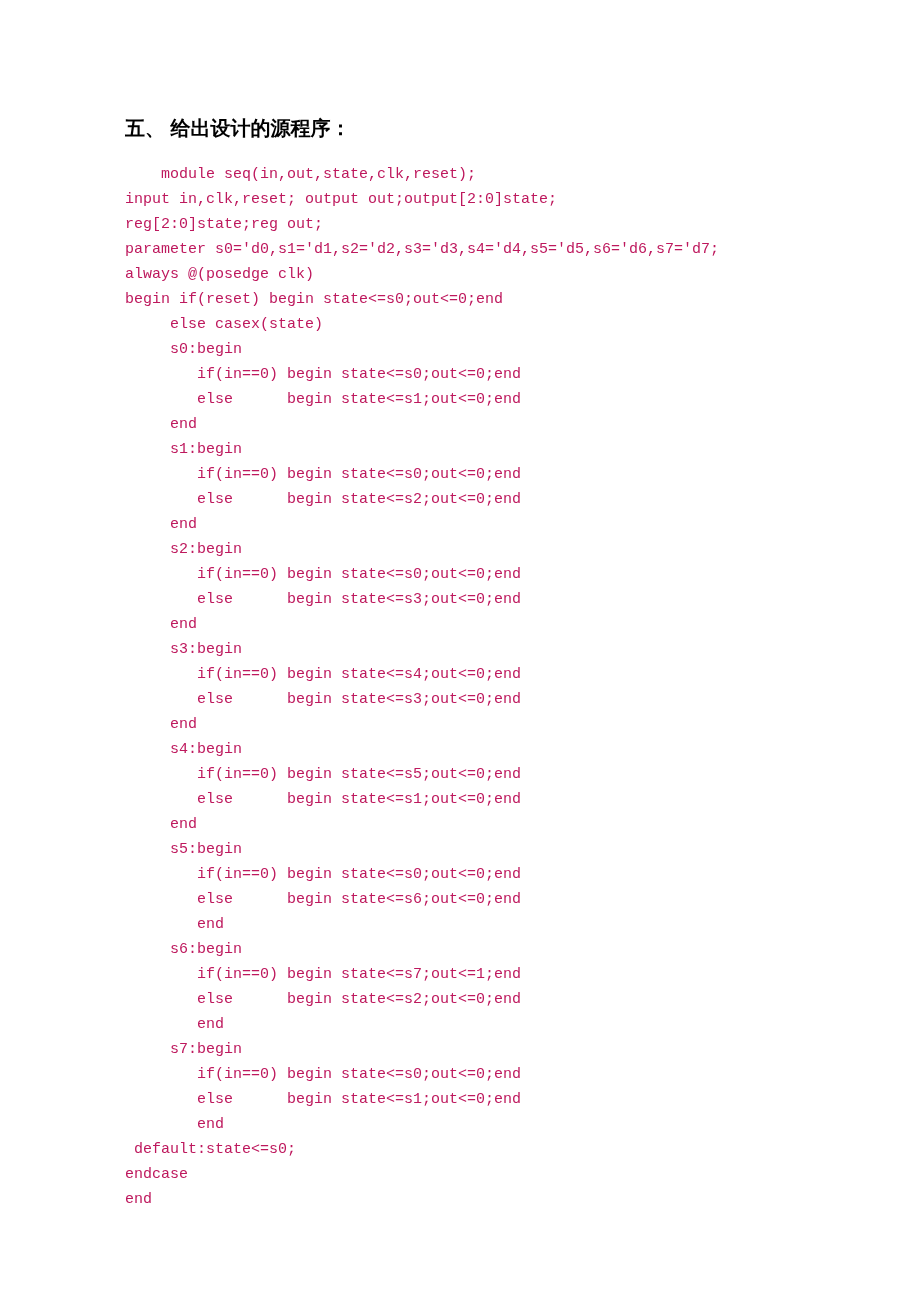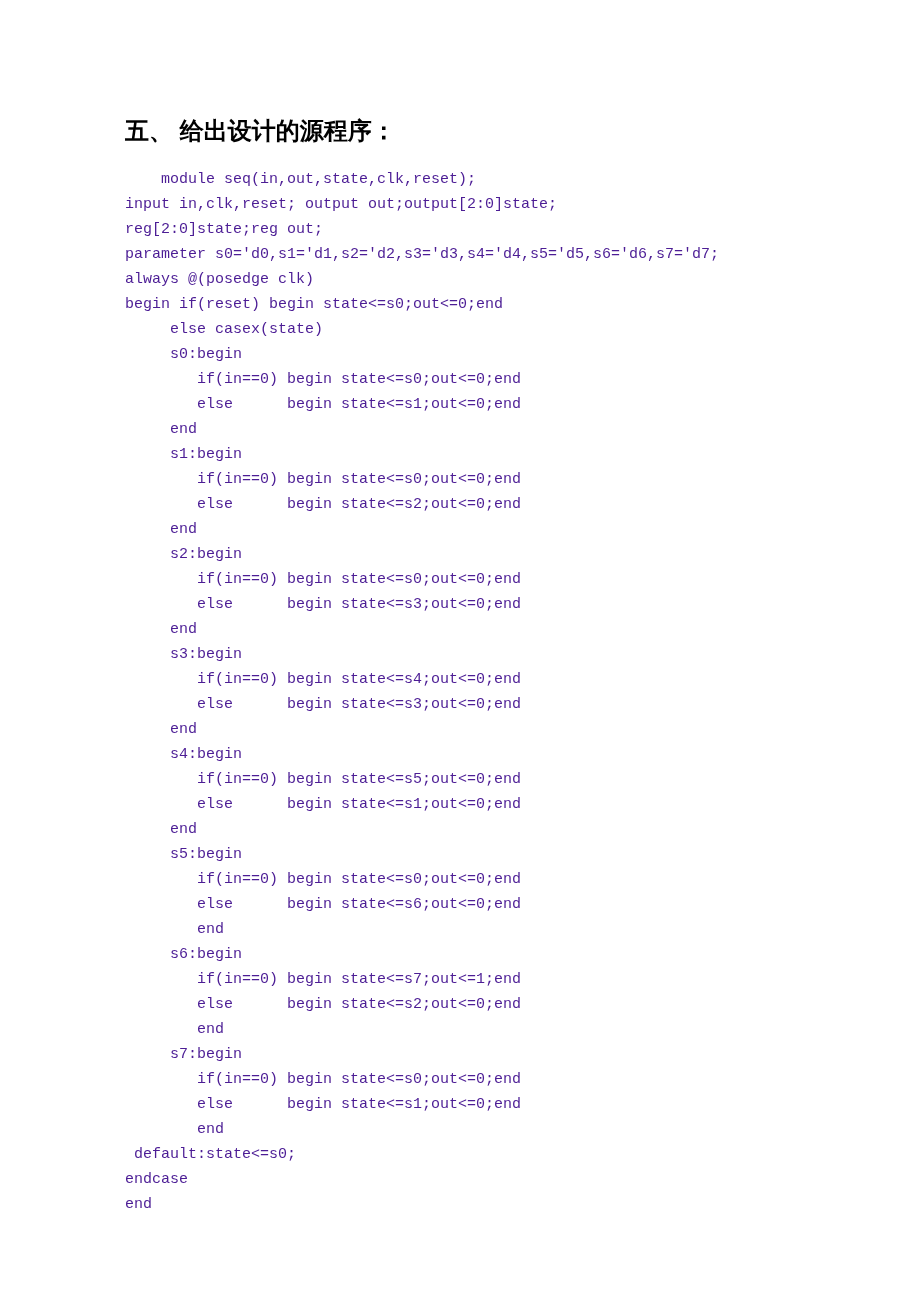--- a/index.html
+++ b/index.html
@@ -12,29 +12,29 @@
     min-height: 1302px;
     background: #ffffff;
     box-sizing: border-box;
     padding: 115px 115px 60px 125px;
     font-family: "SimSun", "Songti SC", serif;
     color: #000000;
   }
   .heading {
     font-family: "SimHei", "Heiti SC", "Microsoft YaHei", sans-serif;
     font-weight: bold;
-    font-size: 24px;
+    font-size: 20px;
     margin-bottom: 20px;
   }
   .code-block {
     font-family: "SimSun", "Songti SC", "Courier New", monospace;
     font-size: 15px;
     line-height: 25px;
     white-space: pre;
-    color: #4c1d95;
+    color: #be185d;
   }
 </style>
 </head>
 <body>
 
 <div class="page">
   <div class="heading">五、 给出设计的源程序：</div>
   <div class="code-block">    module seq(in,out,state,clk,reset);
 input in,clk,reset; output out;output[2:0]state;
 reg[2:0]state;reg out;

